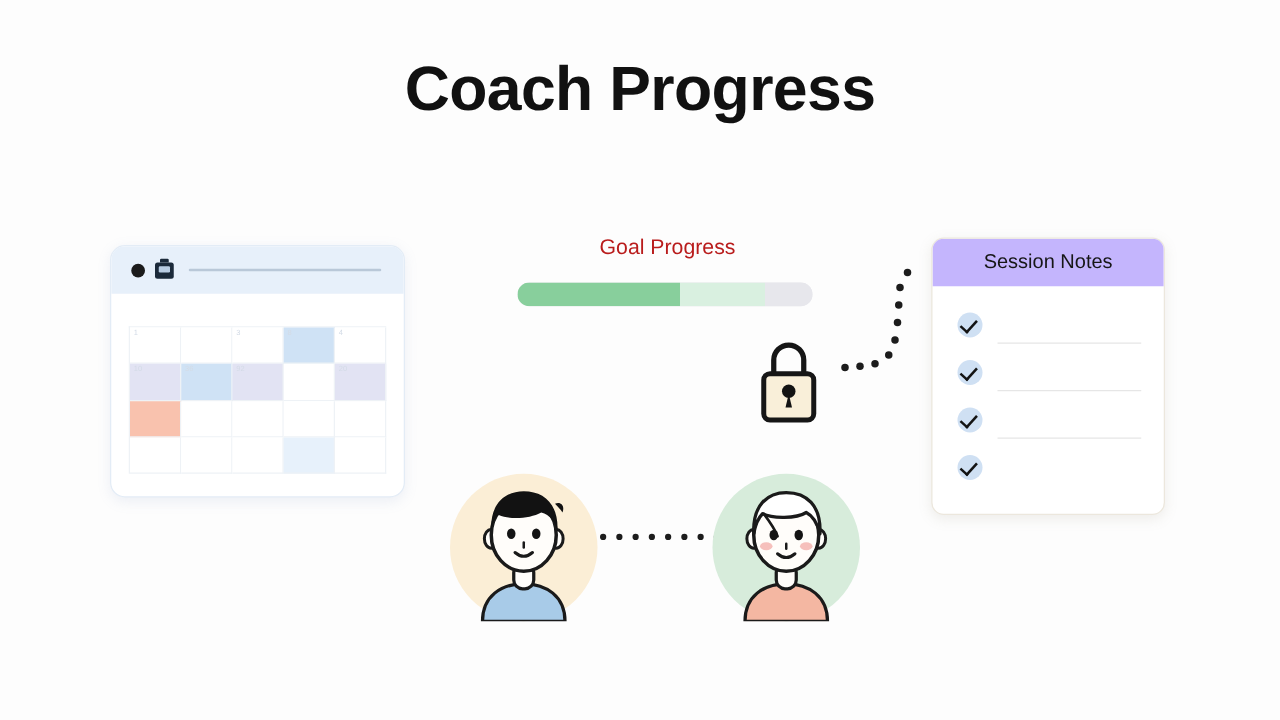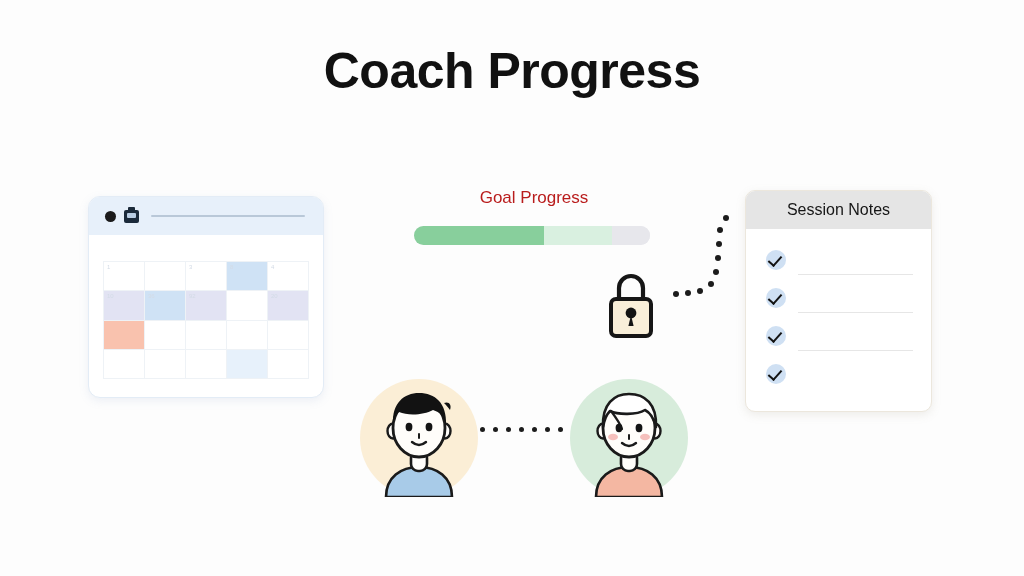--- a/index.html
+++ b/index.html
@@ -182,21 +182,21 @@
     width: 185px;
     height: 220px;
     background: #ffffff;
     border: 1px solid #ece7dd;
     border-radius: 10px;
     box-shadow: 0 3px 10px rgba(150, 140, 120, 0.15);
     overflow: hidden;
   }
   .notes-header {
     height: 38px;
-    background: #e5e5e5;
+    background: #c4b5fd;
     display: flex;
     align-items: center;
     justify-content: center;
   }
   .notes-title {
     font-size: 16px;
     font-weight: 400;
     color: #161616;
   }
   .notes-body {

